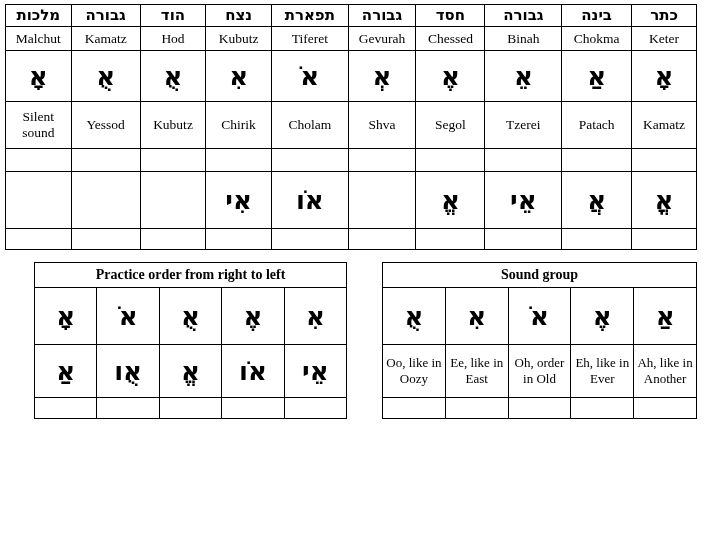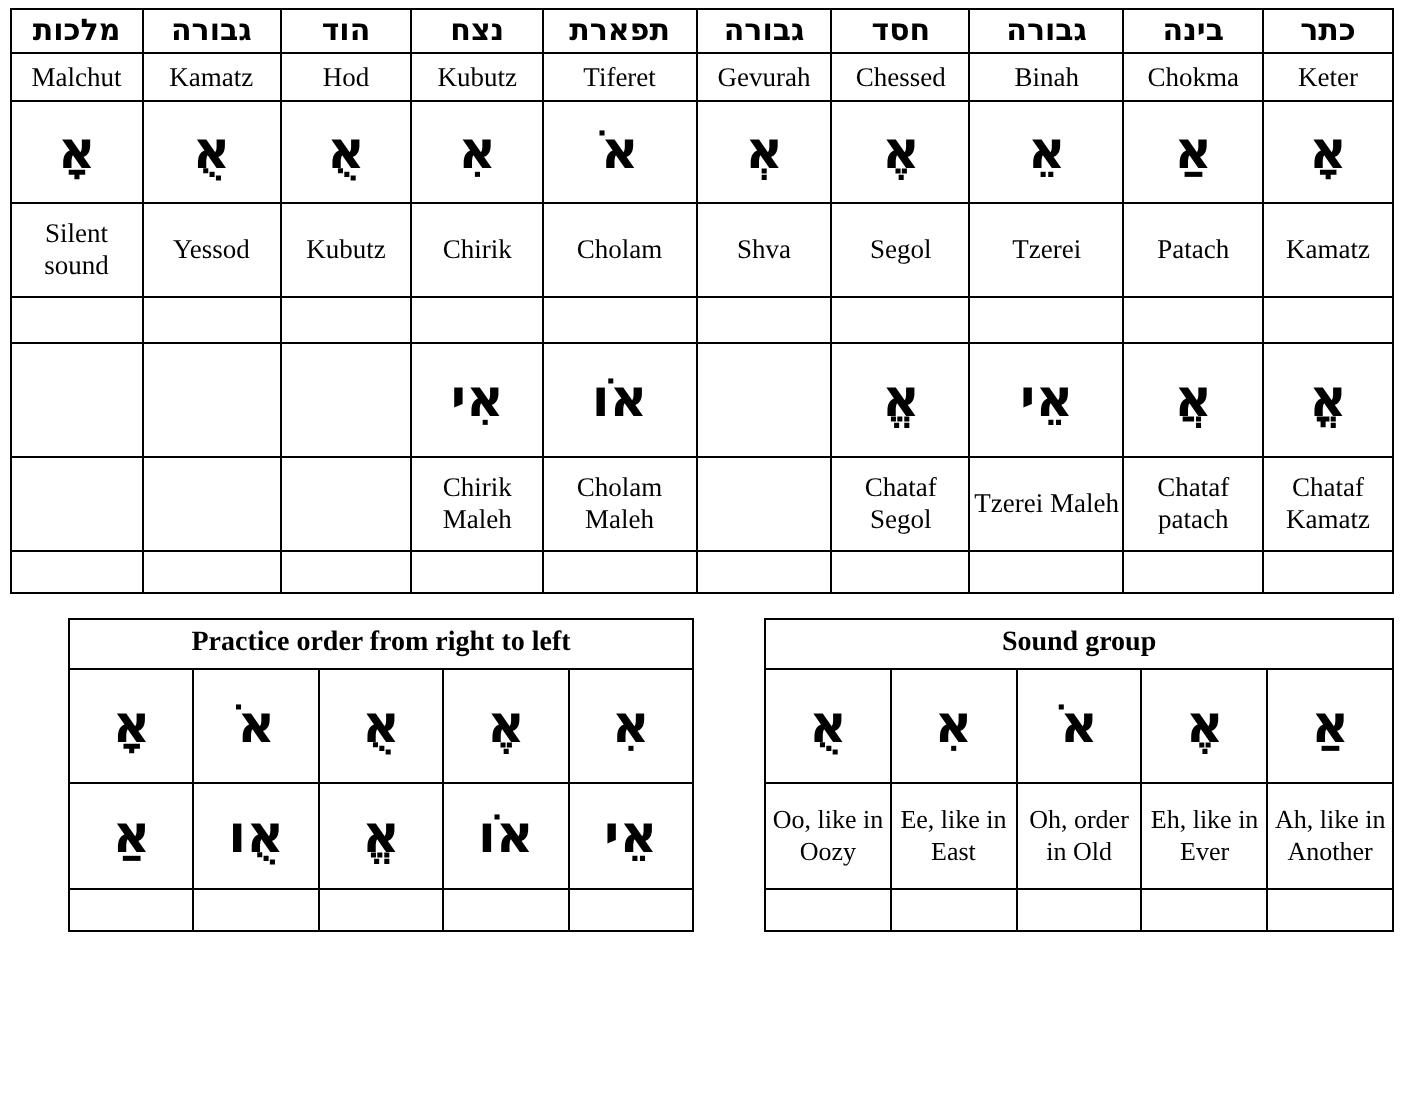--- a/index.html
+++ b/index.html
@@ -127,32 +127,20 @@
       <td class="heb"></td>
       <td class="heb">אִי</td>
       <td class="heb">אֹו</td>
       <td class="heb"></td>
       <td class="heb">אֱ</td>
       <td class="heb">אֵי</td>
       <td class="heb">אֲ</td>
       <td class="heb">אֳ</td>
     </tr>
 
-    <tr class="r-vowel2">
-      <td class="lbl"></td>
-      <td class="lbl"></td>
-      <td class="lbl"></td>
-      <td class="lbl">Chirik Maleh</td>
-      <td class="lbl">Cholam Maleh</td>
-      <td class="lbl"></td>
-      <td class="lbl">Chataf Segol</td>
-      <td class="lbl">Tzerei Maleh</td>
-      <td class="lbl">Chataf patach</td>
-      <td class="lbl">Chataf Kamatz</td>
-    </tr>
 
     <tr class="r-blank2">
       <td></td>
       <td></td>
       <td></td>
       <td></td>
       <td></td>
       <td></td>
       <td></td>
       <td></td>

